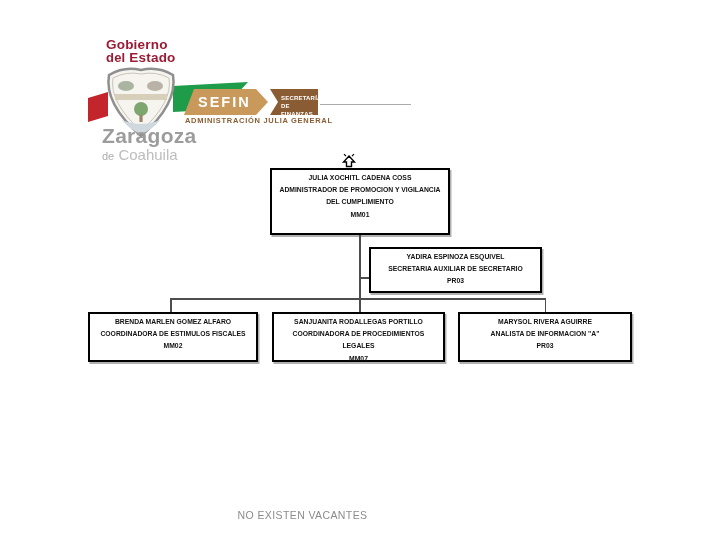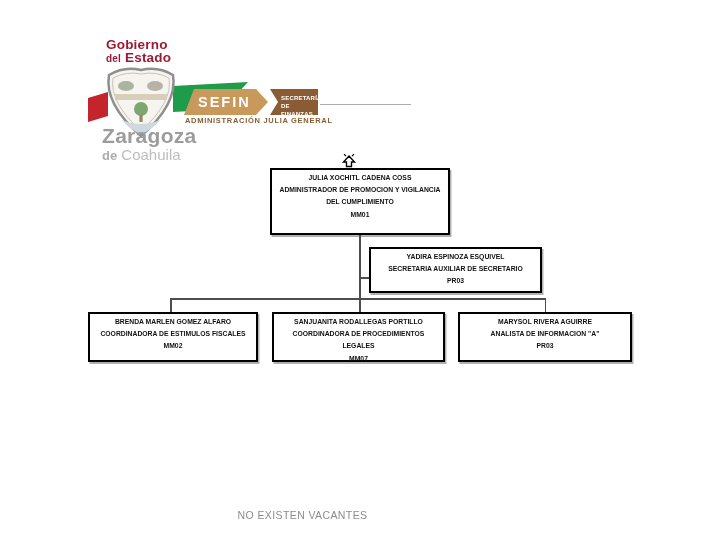--- a/index.html
+++ b/index.html
@@ -2,39 +2,39 @@
 <html><head>
 <meta charset="utf-8">
 <style>
   html,body{margin:0;padding:0;background:#fff;}
   .canvas{position:relative;width:720px;height:540px;background:#ffffff;overflow:hidden;
           font-family:"Liberation Sans",sans-serif;}
 
   
   .gob-text{position:absolute;left:106px;top:38px;color:#9B1B35;font-weight:bold;
             font-size:13.5px;line-height:13px;letter-spacing:.2px;}
-  .gob-text .small{font-size:10px;}
+  .gob-text .small{font-size:13px;}
   .ribbon{position:absolute;}
   .crest-svg{position:absolute;left:102px;top:62px;width:78px;height:78px;}
   .banner{position:absolute;top:89px;height:26px;color:#fff;}
   .banner-tan{left:184px;width:84px;background:#C9995C;
               clip-path:polygon(10px 0,72px 0,84px 13px,72px 26px,0 26px);}
   .banner-tan .sefin{display:block;padding-left:14px;line-height:26px;font-size:14.5px;
               font-weight:bold;letter-spacing:2px;}
   .banner-brown{left:270px;width:48px;background:#8A5C33;
               clip-path:polygon(0 0,48px 0,48px 26px,0 26px,8px 13px);}
   .banner-brown .sec{display:block;padding:5px 0 0 11px;font-size:6px;font-weight:bold;
               line-height:8px;letter-spacing:.2px;}
   .afg{position:absolute;left:185px;top:116px;color:#8A5C33;font-weight:bold;
        font-size:7.5px;letter-spacing:.7px;}
   .hairline{position:absolute;left:320px;top:104px;width:91px;height:1px;background:#ABABAB;}
   .coahuila{position:absolute;left:102px;top:124px;color:#9C9C9C;font-weight:bold;
             font-size:21px;letter-spacing:.3px;}
   .zaragoza{position:absolute;left:102px;top:146px;color:#BDBDBD;font-size:15px;}
-  .zaragoza .small{font-size:13px;color:#ADADAD;font-weight:bold;}
+  .zaragoza .small{font-size:11px;color:#ADADAD;}
 
   
   .org-box{position:absolute;border:2.5px solid #000;background:#fff;
            box-shadow:1.5px 2px 0 rgba(80,80,80,.45);
            text-align:center;color:#111;font-weight:bold;font-size:6.8px;
            line-height:12.2px;padding:2px 5px 0 5px;box-sizing:border-box;}
   .box-root{left:270px;top:168px;width:180px;height:67px;}
   .box-assistant{left:369px;top:247px;width:173px;height:46px;}
   .box-child-0{left:88px;top:312px;width:170px;height:50px;}
   .box-child-1{left:272px;top:312px;width:173px;height:50px;}

